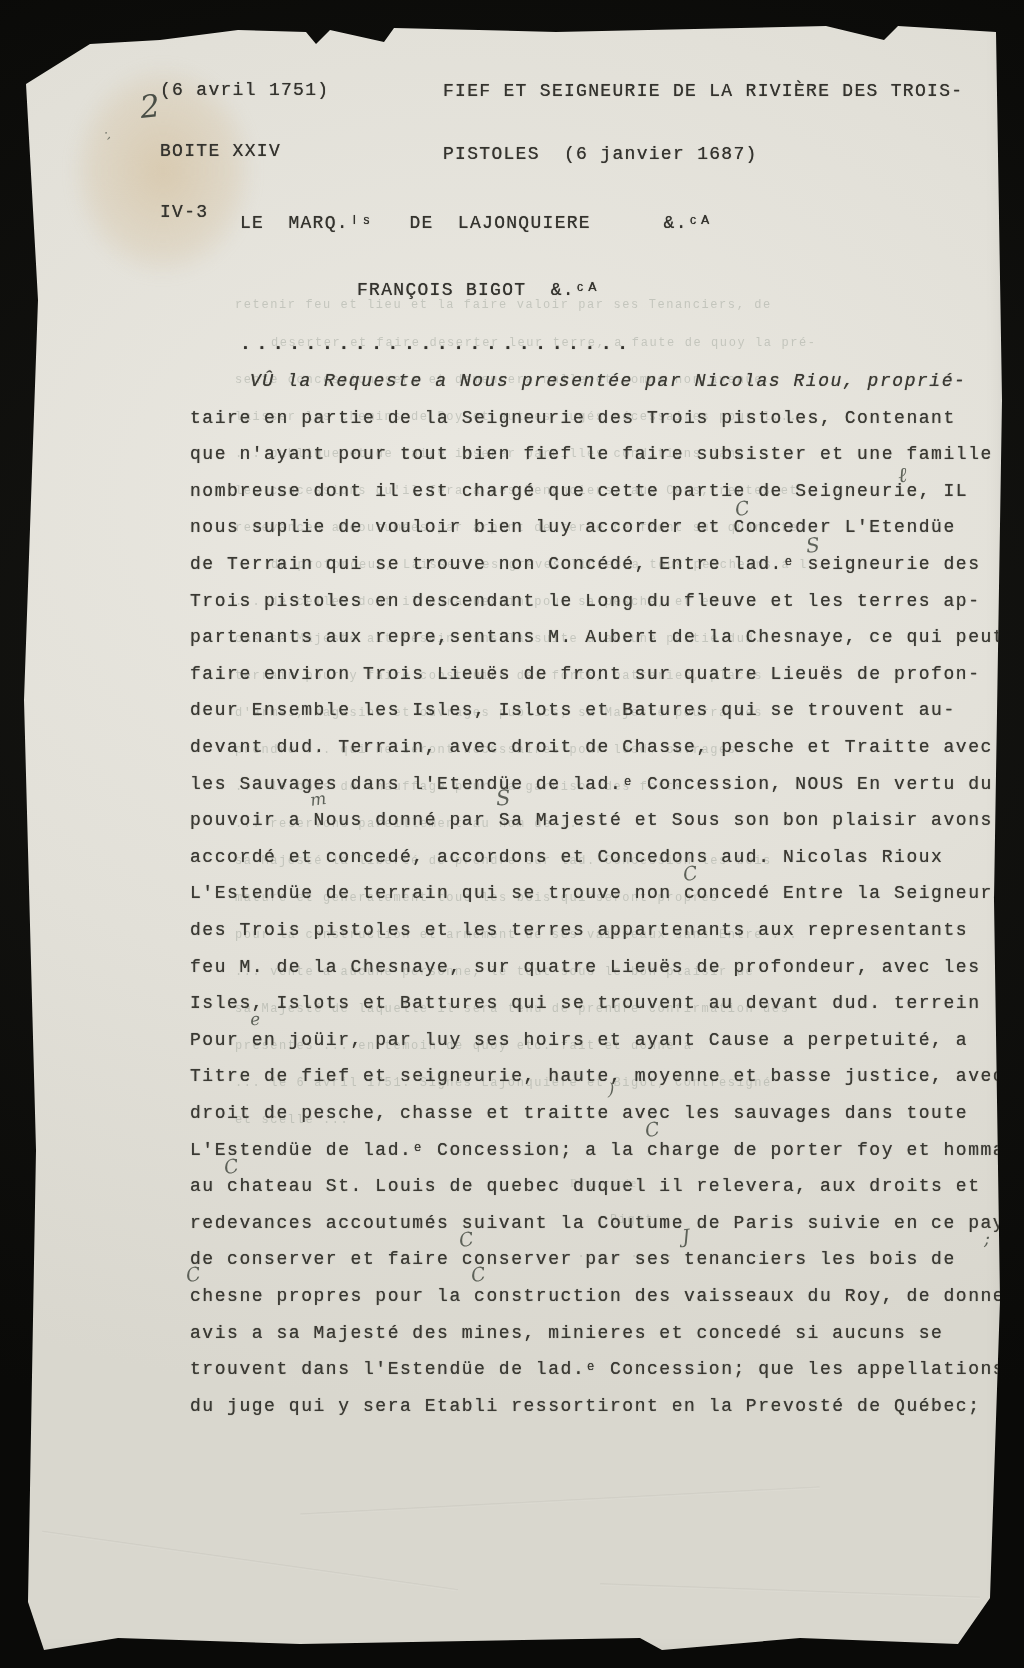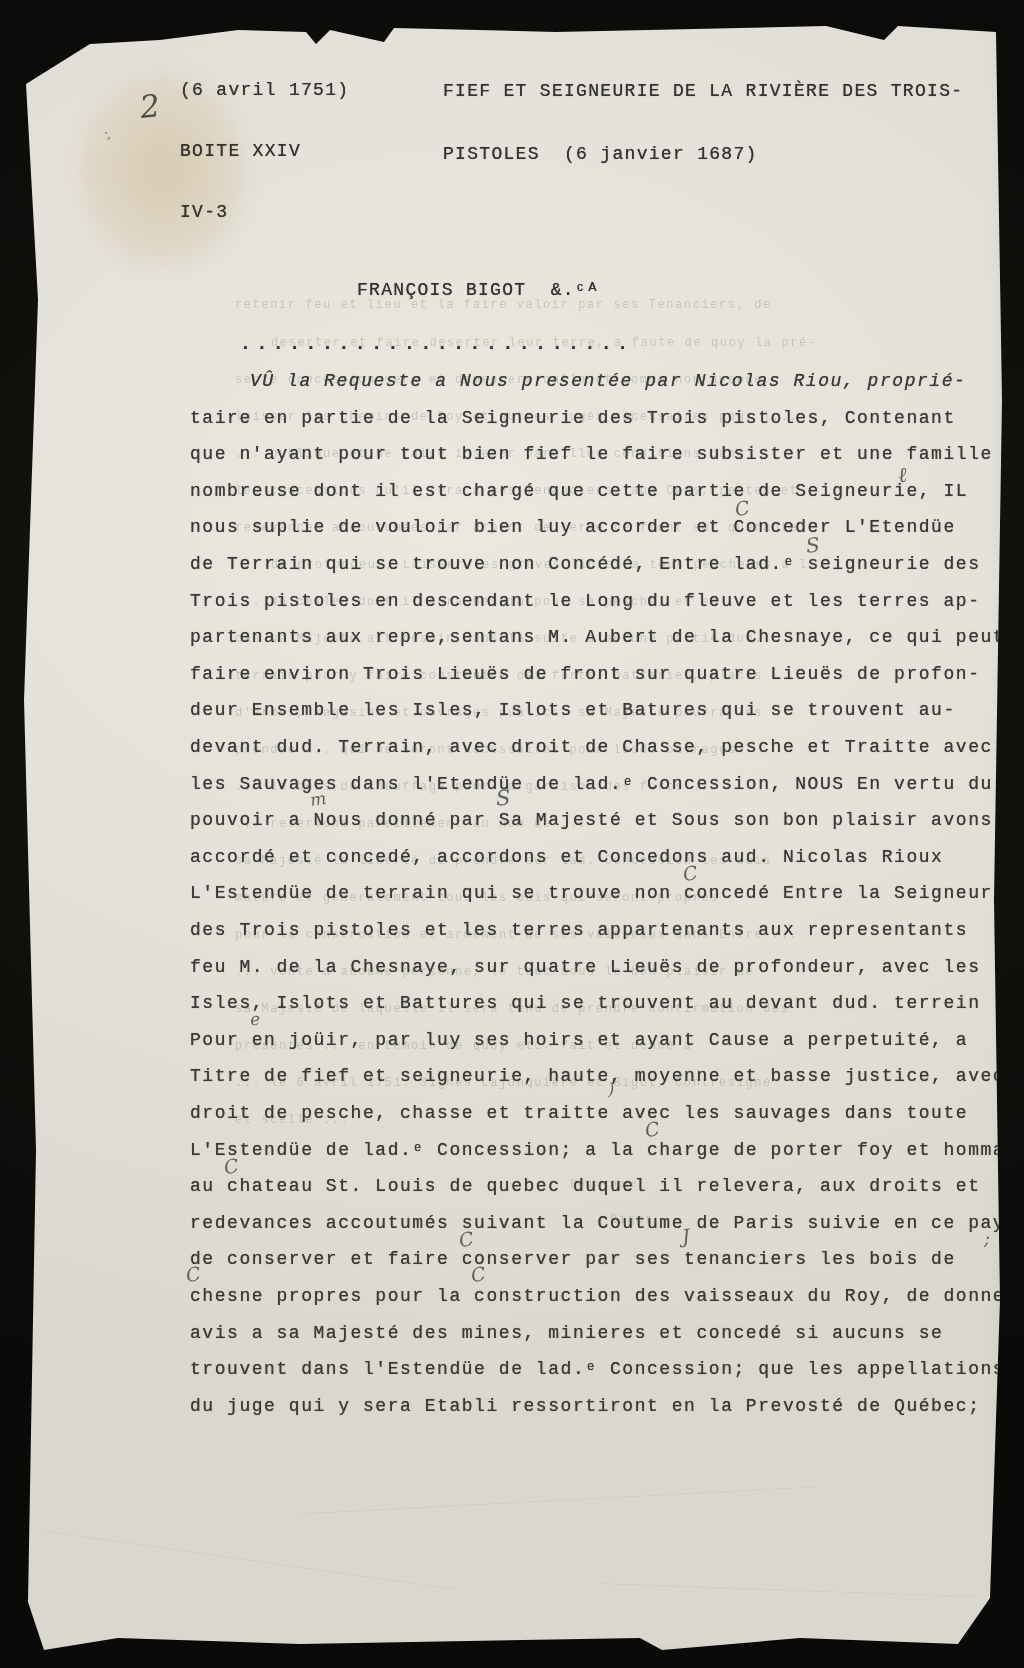--- a/index.html
+++ b/index.html
@@ -65,34 +65,35 @@
         <div class="ghost" style="top: 965px; left: 235px;">... vente a aucune personne, le tout sous le bon plaisir de</div>
         <div class="ghost" style="top: 1002px; left: 235px;">sa Majesté de laquelle il sera tenu de prendre confirmation des</div>
         <div class="ghost" style="top: 1039px; left: 235px;">presentes ... en temoin de quoy etc. fait et donné a</div>
         <div class="ghost" style="top: 1076px; left: 235px;">... le 6 avril 1751. Signés Lajonquiere et Bigot, Contresigné</div>
         <div class="ghost" style="top: 1113px; left: 235px;">et scellé ...</div>
         <div class="ghost" style="top: 1176px; left: 570px; font-family: Liberation Serif, serif;">Pour copie</div>
         <div class="ghost" style="top: 1213px; left: 610px;">Bigot</div>
         <div class="ghost" style="top: 1247px; left: 560px;">. . . . . . . . . . . .</div>
       </div>
 
-    <div class="tw hdr-left" style="left:160px;top:40px;margin-left:20px;">
+    <div class="tw hdr-left" style="left:160px;top:40px;">
       <div>(6 avril 1751)</div>
       <div>BOITE XXIV</div>
       <div>IV-3</div>
     </div>
 
     <div class="tw title" style="left:443px;top:40px;">
       <div>FIEF ET SEIGNEURIE DE LA RIVIÈRE DES TROIS-</div>
       <div>PISTOLES  (6 janvier 1687)</div>
     </div>
 
     <div class="pageno">2</div>
     <div class="inkmark">·,</div>
 
+    <div class="tw" style="left:240px;top:213px;">LE  MARQ.ᴵˢ   DE  LAJONQUIERE      &amp;.ᶜᴬ</div>
     <div class="tw" style="left:357px;top:280px;">FRANÇOIS BIGOT  &amp;.ᶜᴬ</div>
     <div class="tw dots" style="left:240px;top:334px;">........................</div>
 
     <div id="body-layer">
         <div class="tline" style="top: 371px; left: 250px; font-style: italic;">VÛ la Requeste a Nous presentée par Nicolas Riou, proprié-</div>
         <div class="tline" style="top: 407.6px; left: 190px;">taire en partie de la Seigneurie des Trois pistoles, Contenant</div>
         <div class="tline" style="top: 444.2px; left: 190px;">que n'ayant pour tout bien fief le faire subsister et une famille</div>
         <div class="tline" style="top: 480.8px; left: 190px;">nombreuse dont il est chargé que cette partie de Seigneurie, IL</div>
         <div class="tline" style="top: 517.4px; left: 190px;">nous suplie de vouloir bien luy accorder et Conceder L'Etendüe</div>
         <div class="tline" style="top: 554px; left: 190px;">de Terrain qui se trouve non Concédé, Entre lad.ᵉ seigneurie des</div>

